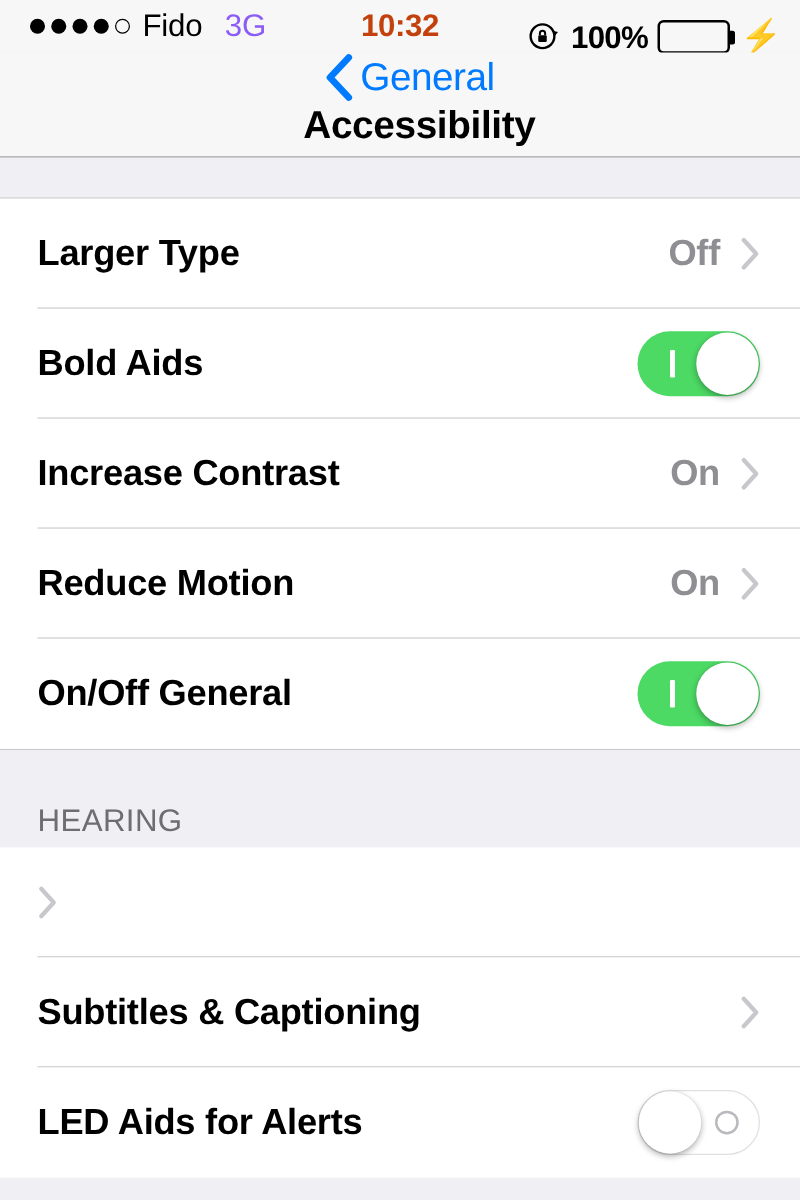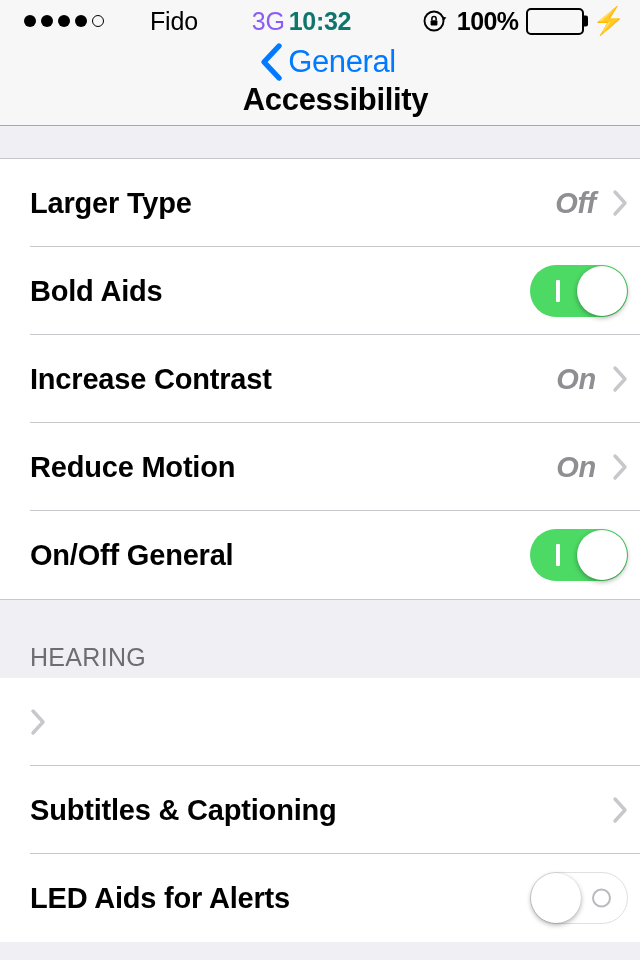--- a/index.html
+++ b/index.html
@@ -10,32 +10,32 @@
     overflow:hidden;
     -webkit-font-smoothing:antialiased;
   }
   .screen { position:relative; width:640px; height:960px; background:#EFEFF4; overflow:hidden; }
 
   
   .statusbar {
     position:relative; height:42px; background:#F7F7F7;
     display:flex; align-items:center;
   }
-  .sb-left { position:absolute; left:24px; top:0; height:42px; display:flex; align-items:center;gap:36px; }
+  .sb-left { position:absolute; left:24px; top:0; height:42px; display:flex; align-items:center; }
   .sig-dots { display:flex; align-items:center; gap:5px; margin-right:10px; }
   .dot { width:12px; height:12px; border-radius:50%; background:#000; }
   .dot.empty { background:transparent; border:1.6px solid #000; }
   .carrier { font-size:25px; color:#000; letter-spacing:-0.2px; }
   .nettype { font-size:25px; color:#8b5cf6; margin-left:18px; letter-spacing:-0.2px; }
   .sb-center {
     position:absolute; left:0; right:0; top:0; height:42px;
     display:flex; align-items:center; justify-content:center;
-    font-size:25px; font-weight:bold; color:#0f766e; letter-spacing:-0.3px;
-  }
-  .sb-right { position:absolute; right:14px; top:0; height:42px; display:flex; align-items:center; }
+    font-size:25px; font-weight:bold; color:#c2410c; letter-spacing:-0.3px;
+  }
+  .sb-right { position:absolute; right:14px; top:16px; height:42px; display:flex; align-items:flex-start; }
   .rotlock { width:26px; height:26px; margin-right:9px; }
   .batt-pct { font-size:25px; font-weight:bold; color:#000; letter-spacing:-0.6px; margin-right:8px; }
   .batt {
     position:relative; width:58px; height:27px;
     border:2.5px solid #000; border-radius:5px; padding:2px;
   }
   .batt-fill { height:100%; background:#4CD964; border-radius:2px; }
   .batt-nub {
     position:absolute; right:-6px; top:50%; transform:translateY(-50%);
     width:4px; height:11px; background:#000; border-radius:0 2px 2px 0;
@@ -59,31 +59,31 @@
     font-size:31px; font-weight:bold; color:#000;
     margin-left:31px; letter-spacing:-0.3px;
   }
 
   
   .gap-top { height:33px; background:#EFEFF4; border-bottom:1px solid #C8C7CC; }
   .section { background:#FFFFFF; border-bottom:1px solid #C8C7CC; }
   .section.last { border-bottom:none; }
   .row {
     position:relative; height:88px; background:#fff;
-    display:flex; align-items:center; padding-left:30px; padding-right:12px;
+    display:flex; align-items:center; padding-left:30px; padding-right:32px;
     cursor:pointer;
   }
   .row-sep {
     position:absolute; left:30px; right:0; bottom:0; height:1px; background:#C8C7CC;
   }
   .row-label {
     font-size:29px; font-weight:bold; color:#000; letter-spacing:-0.2px;
     flex:1; white-space:nowrap;
   }
-  .row-right { display:flex; align-items:center;font-style:italic; }
+  .row-right { display:flex; align-items:center; }
   .row-value {
     font-size:29px; font-weight:bold; color:#8E8E93;
     letter-spacing:-0.2px; margin-right:16px;
   }
   .chev { width:16px; height:28px; flex:none; }
 
   .sec-gap { height:78px; background:#EFEFF4; position:relative; }
   .sec-header {
     position:absolute; left:30px; bottom:6px;
     font-size:25px; color:#6D6D72; letter-spacing:0.3px;

